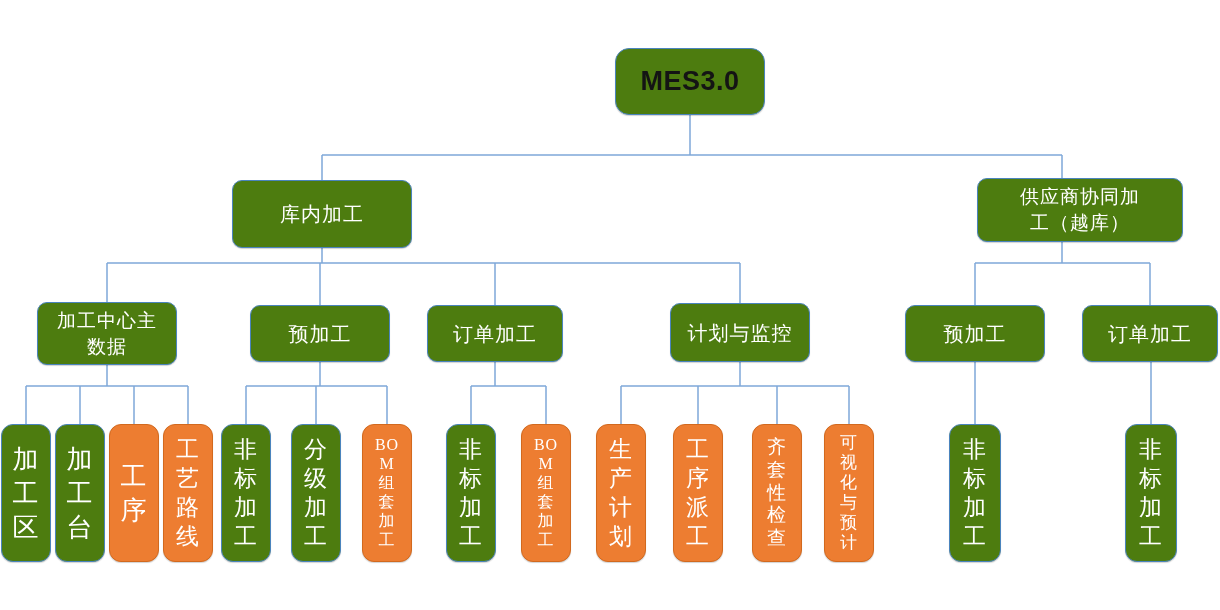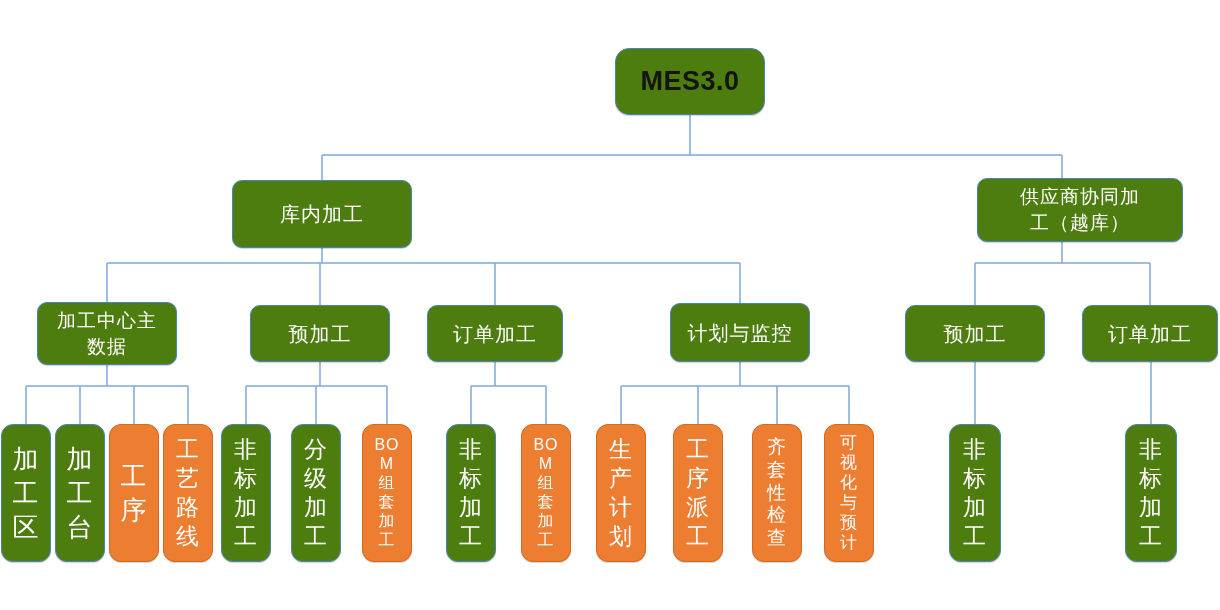--- a/index.html
+++ b/index.html
@@ -28,21 +28,21 @@
   .root { border-radius:14px; }
   .root .node-label { color:#141414; font-weight:bold; font-size:27px; letter-spacing:0.5px; }
   .branch { border-radius:10px; }
   .branch .node-label { font-size:20px; line-height:1.3; }
   .branch.two-line .node-label { font-size:19px; line-height:1.35; }
   .leaf { border-radius:12px; }
   .fz26 .node-label { font-size:26px; line-height:1.32; }
   .fz23 .node-label { font-size:23px; line-height:1.26; }
   .fz19 .node-label { font-size:19px; line-height:1.2; }
   .fz17 .node-label { font-size:17px; line-height:1.18; }
-  .fz16 .node-label { font-size:16px; line-height:1.18; }
+  .fz16 .node-label { font-size:16px; line-height:1.18;font-family:Liberation Serif, serif; }
 </style>
 </head>
 <body>
 
 <div id="canvas">
 
   <svg id="connector-svg" viewBox="0 0 1220 610" xmlns="http://www.w3.org/2000/svg">
     <path fill="none" stroke="#7FA8D9" stroke-width="1.5" d="M690,115V155 M322,155H1062 M322,155V182 M1062,155V180
              M322,238V263 M107,263H740 M107,263V304 M320,263V307 M495,263V307 M740,263V305
              M1062,242V263 M975,263H1150 M975,263V307 M1150,263V307

